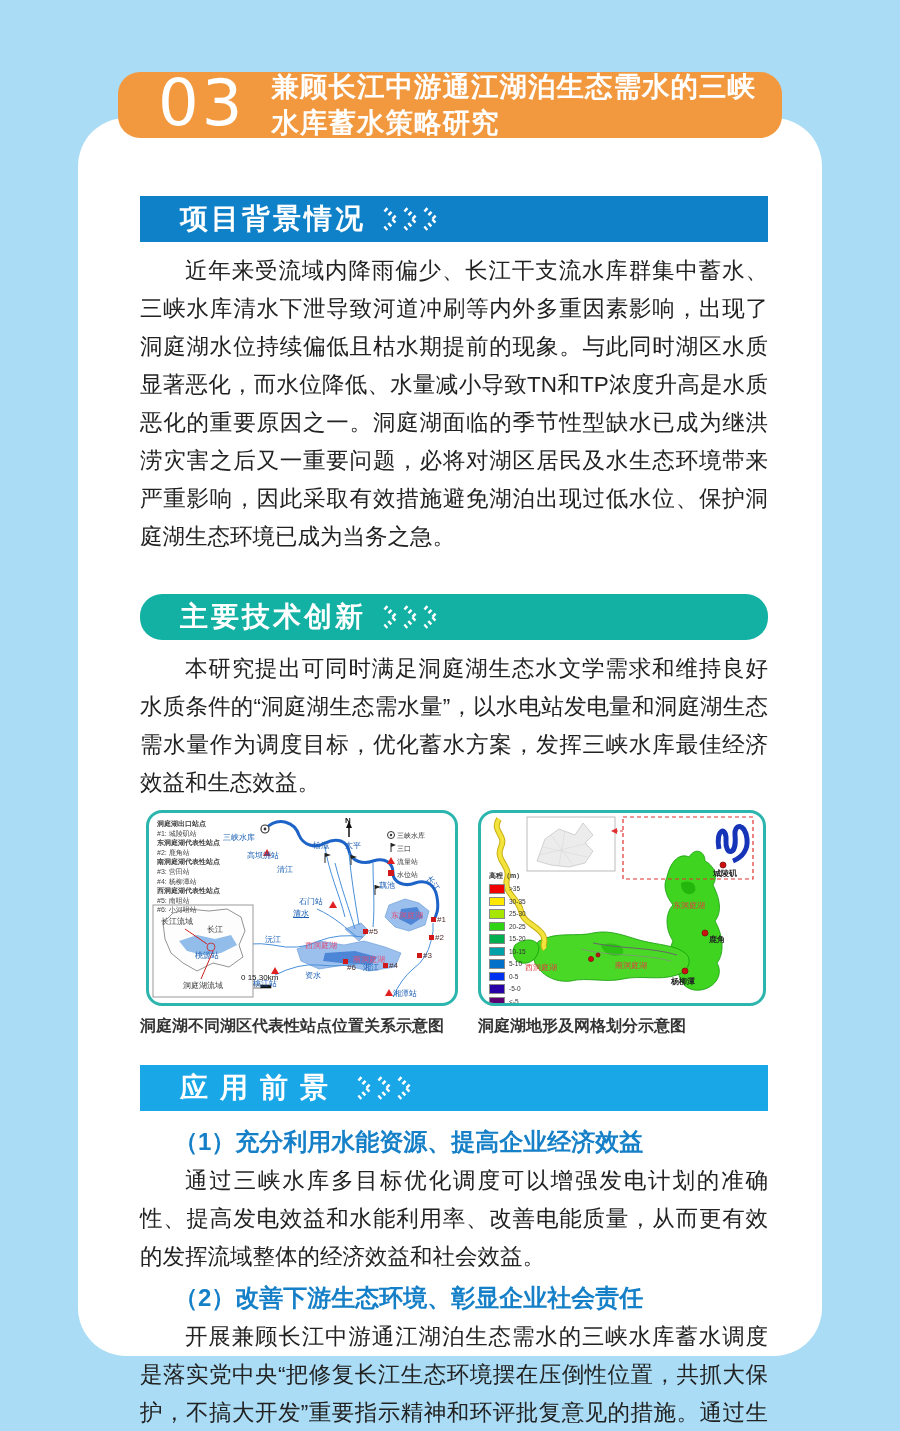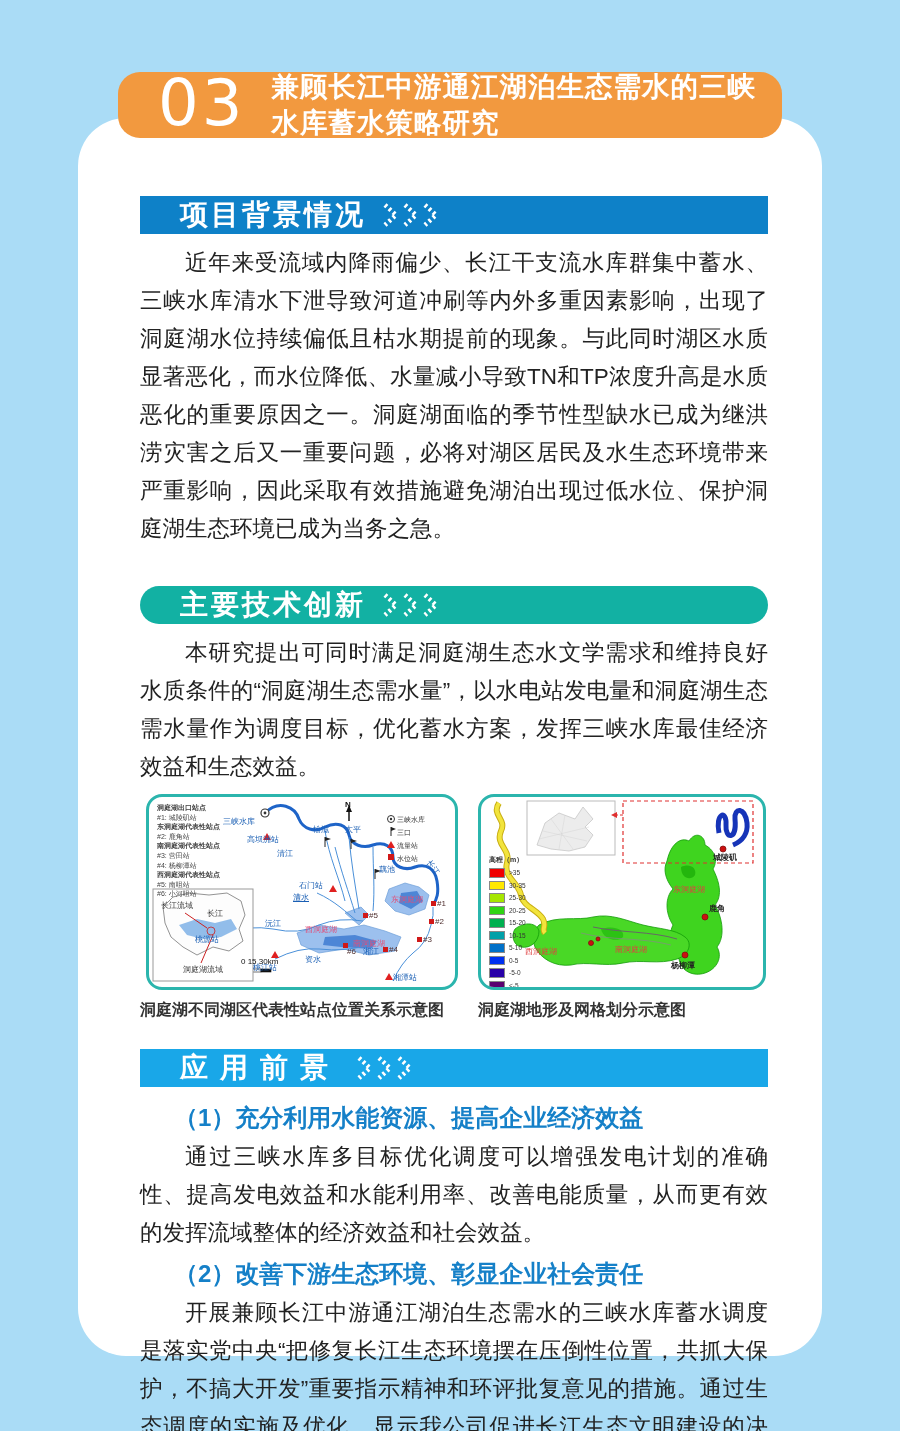--- a/index.html
+++ b/index.html
@@ -8,21 +8,21 @@
   .card{position:absolute;left:78px;top:118px;width:744px;height:1238px;background:#ffffff;
         border-radius:48px;}
   
   .header-banner{position:absolute;left:118px;top:72px;width:664px;height:66px;background:#f2993f;
         border-radius:22px;display:flex;align-items:center;color:#fff;z-index:3;}
   .header-number{font-size:64px;font-weight:400;padding:0 26px 4px 40px;letter-spacing:3px;
         font-family:"DejaVu Sans",sans-serif;}
   .header-title{font-size:27.5px;font-weight:bold;line-height:36px;width:530px;letter-spacing:1px;}
   
   .content{position:absolute;left:140px;top:196px;width:628px;z-index:2;}
-  .banner{height:38px;display:flex;align-items:center;padding-left:40px;gap:16px;}
+  .banner{height:46px;display:flex;align-items:center;padding-left:40px;gap:16px;}
   .banner .t{color:#fff;font-size:28px;font-weight:bold;letter-spacing:3px;}
   .b-blue{background:#0e81c8;}
   .b-teal{background:#12b1a3;border-radius:22px;}
   .b-cyan{background:#19a7e8;}
   .b-cyan .t{letter-spacing:12px;}
   .para{font-size:22.5px;line-height:38px;color:#222;text-align:justify;text-indent:2em;
         margin:10px 0 0 0;}
   .m38{margin-top:38px;}
   .m28{margin-top:28px;text-align:center;}
   .sub-h{color:#1580c8;font-size:24px;font-weight:bold;padding-left:34px;margin-top:15px;line-height:32px;}
@@ -322,21 +322,21 @@
                 <span class="sw" style="background: rgb(90, 0, 112);"></span>
                 <span class="rg">&lt;-5</span>
               </div>
             </div>
         </div>
 
         <div>
 
         <span class="maplabel" style="position: absolute; left: 232px; top: 56px; color: rgb(34, 34, 34); font-weight: bold;">城陵矶</span>
             <span class="maplabel" style="position: absolute; left: 192px; top: 88px; color: rgb(224, 64, 64);">东洞庭湖</span>
-            <span class="maplabel" style="position: absolute; left: 228px; top: 107px; color: rgb(34, 34, 34); font-weight: bold;">鹿角</span>
+            <span class="maplabel" style="position: absolute; left: 228px; top: 122px; color: rgb(34, 34, 34); font-weight: bold;">鹿角</span>
             <span class="maplabel" style="position: absolute; left: 134px; top: 148px; color: rgb(224, 64, 64);">南洞庭湖</span>
             <span class="maplabel" style="position: absolute; left: 44px; top: 150px; color: rgb(224, 64, 64);">西洞庭湖</span>
             <span class="maplabel" style="position: absolute; left: 190px; top: 164px; color: rgb(34, 34, 34); font-weight: bold;">杨柳潭</span>
           </div>
       </div>
     </div>
 
     <div class="caps">
       <div class="cap cap-left">洞庭湖不同湖区代表性站点位置关系示意图</div>
       <div class="cap cap-right">洞庭湖地形及网格划分示意图</div>

